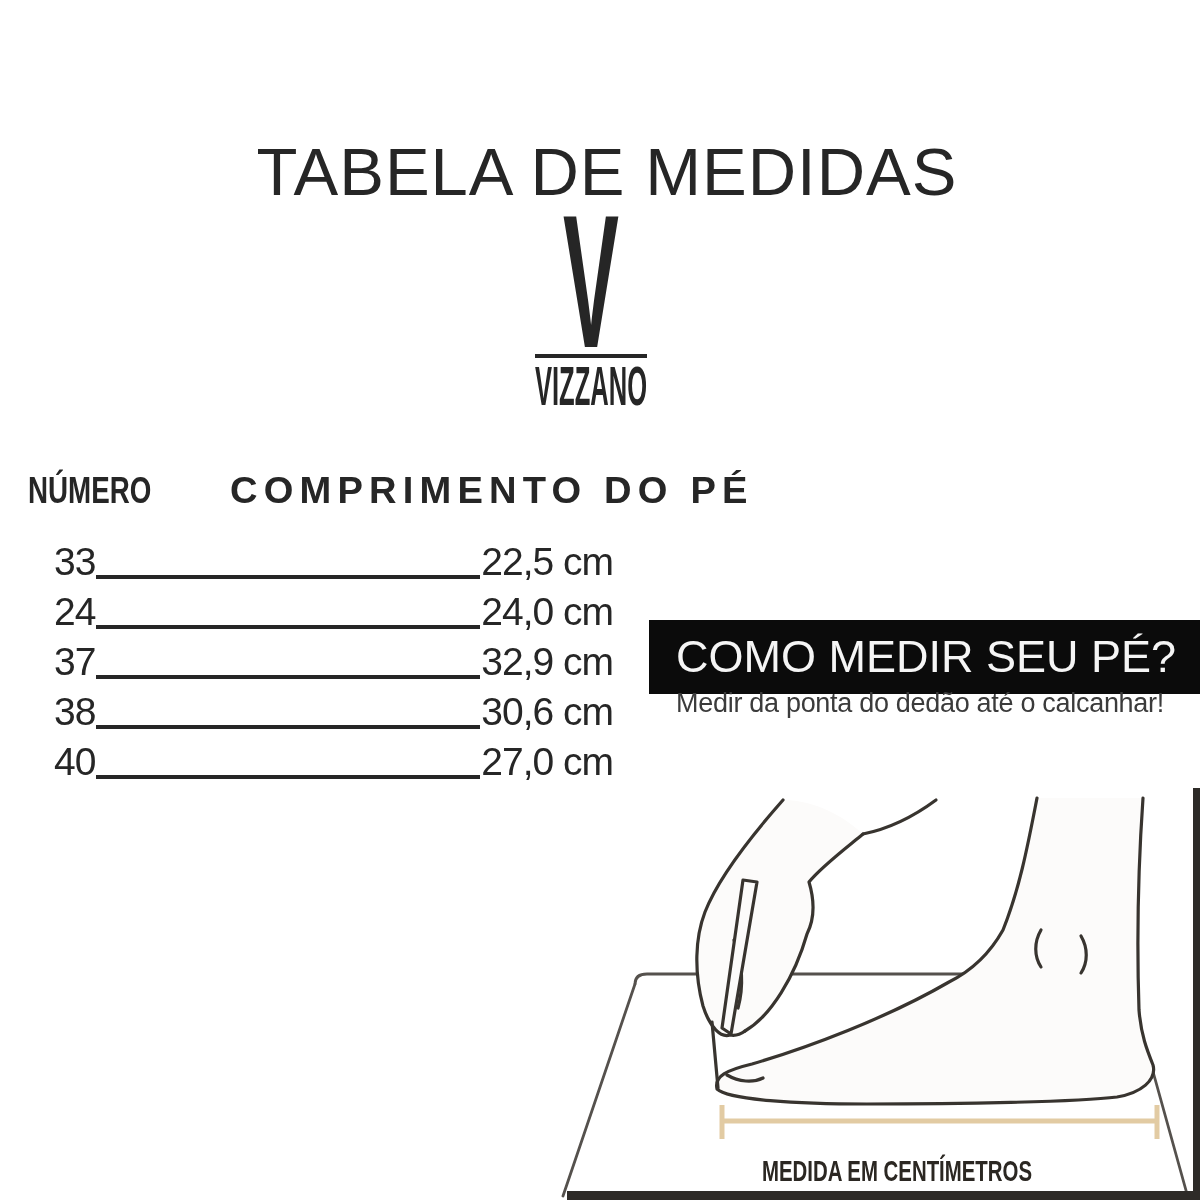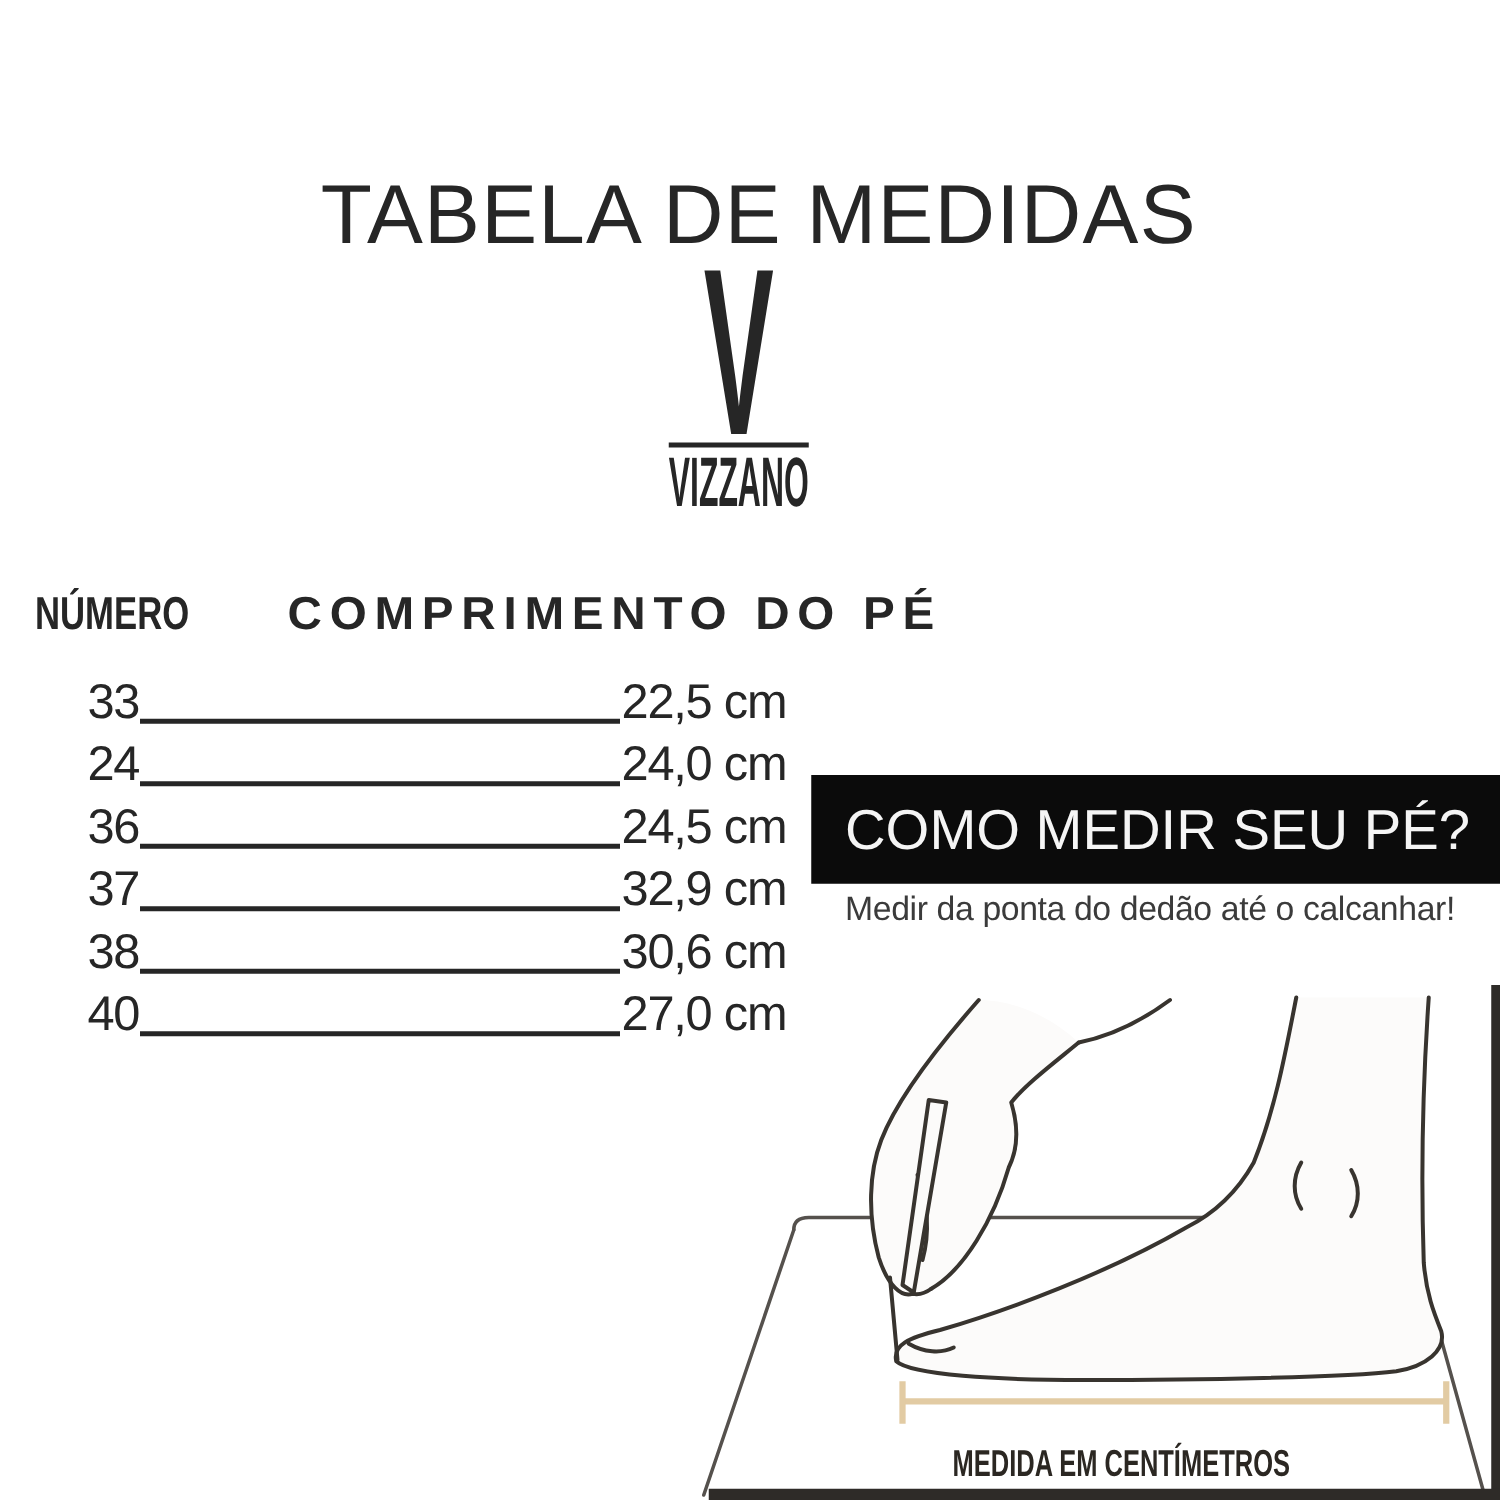--- a/index.html
+++ b/index.html
@@ -18,31 +18,31 @@
   .logo{position:absolute;top:208px;left:0;width:1182px;text-align:center;}
   .logo svg{display:block;margin:0 auto;}
   .logo-rule{width:112px;height:4px;background:var(--ink);margin:4px auto 6px auto;}
   .vtext{font:700 190px "Liberation Sans","DejaVu Sans",sans-serif;fill:var(--ink);}
   .brandtext{font:700 56px "Liberation Sans","DejaVu Sans",sans-serif;fill:var(--ink);}
 
   
   .th{position:absolute;font-weight:700;color:var(--ink);line-height:1;white-space:nowrap;}
   .th-num{left:28px;top:472px;font-size:37px;transform:scaleX(.75);transform-origin:0 0;}
   .th-len{left:230px;top:472px;font-size:37px;letter-spacing:6px;transform:scaleX(1.03);transform-origin:0 0;}
-  .rows{position:absolute;left:16px;top:531px;width:652px;}
+  .rows{position:absolute;left:0;top:531px;width:652px;}
   .row{display:flex;align-items:flex-end;height:50px;padding:0 39px 0 54px;color:var(--ink);}
   .row .num,.row .len{font-size:39px;line-height:1;white-space:nowrap;letter-spacing:-1px;}
   .row .rule{flex:1;height:0;border-bottom:4px solid var(--ink);margin:0 1px 2px 1px;}
 
   
-  .howto-box{position:absolute;left:649px;top:620px;width:551px;height:87px;
+  .howto-box{position:absolute;left:649px;top:620px;width:551px;height:74px;
              background:var(--banner-bg);color:var(--banner-text);
              display:flex;align-items:center;padding-left:27px;
              font-size:45px;font-weight:400;letter-spacing:0;white-space:nowrap;}
-  .howto-sub{position:absolute;left:652px;top:712px;width:536px;text-align:center;
+  .howto-sub{position:absolute;left:652px;top:688px;width:536px;text-align:center;
              font-size:27px;color:var(--subtitle);letter-spacing:-.3px;white-space:nowrap;}
 
   
   .illus{position:absolute;left:557px;top:770px;width:643px;height:430px;}
   .la{stroke:var(--line-art);fill:none;stroke-width:3.2;stroke-linecap:round;stroke-linejoin:round;}
   .fillw{fill:#fcfbfa;stroke:none;}
   .paper{stroke:var(--paper-line);fill:none;stroke-width:2.8;stroke-linecap:round;}
   .tan{stroke:var(--measure-line);stroke-width:5;fill:none;}
   .strip{fill:var(--strip);}
   .cap{font:700 30px "Liberation Sans","DejaVu Sans",sans-serif;fill:var(--caption);}
@@ -70,25 +70,20 @@
     <div class="rows">
       <div class="row">
         <span class="num">33</span>
         <span class="rule"></span>
         <span class="len">22,5 cm</span>
       </div>
       <div class="row">
         <span class="num">24</span>
         <span class="rule"></span>
         <span class="len">24,0 cm</span>
-      </div>
-      <div class="row">
-        <span class="num">36</span>
-        <span class="rule"></span>
-        <span class="len">24,5 cm</span>
       </div>
       <div class="row">
         <span class="num">37</span>
         <span class="rule"></span>
         <span class="len">32,9 cm</span>
       </div>
       <div class="row">
         <span class="num">38</span>
         <span class="rule"></span>
         <span class="len">30,6 cm</span>

